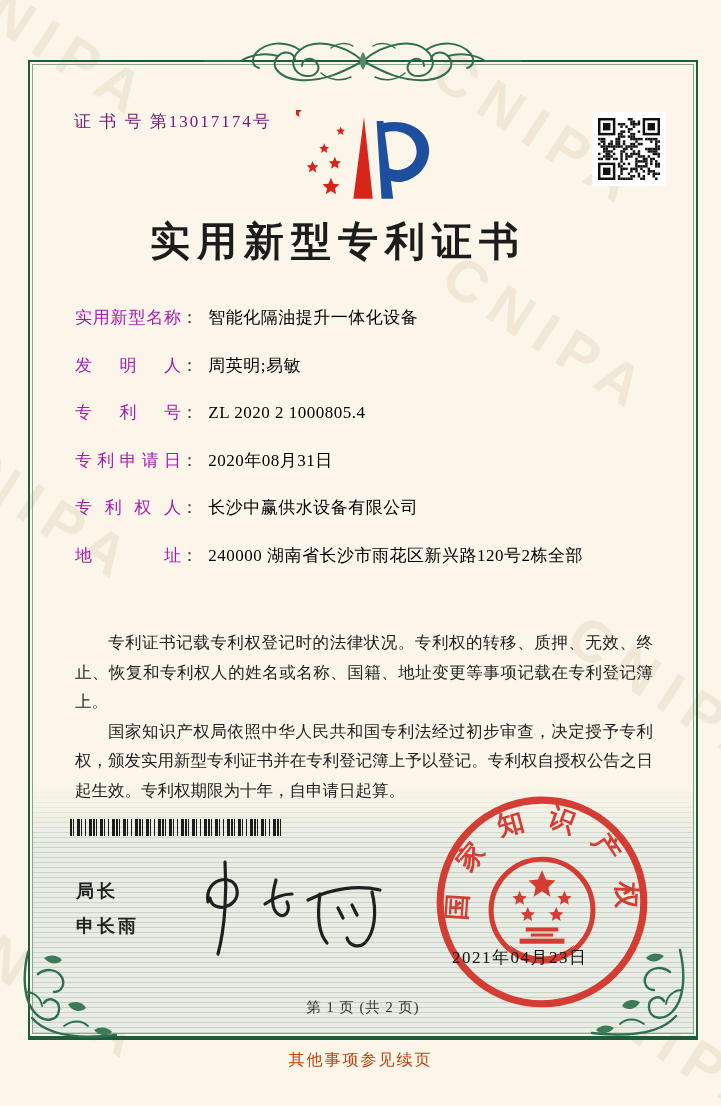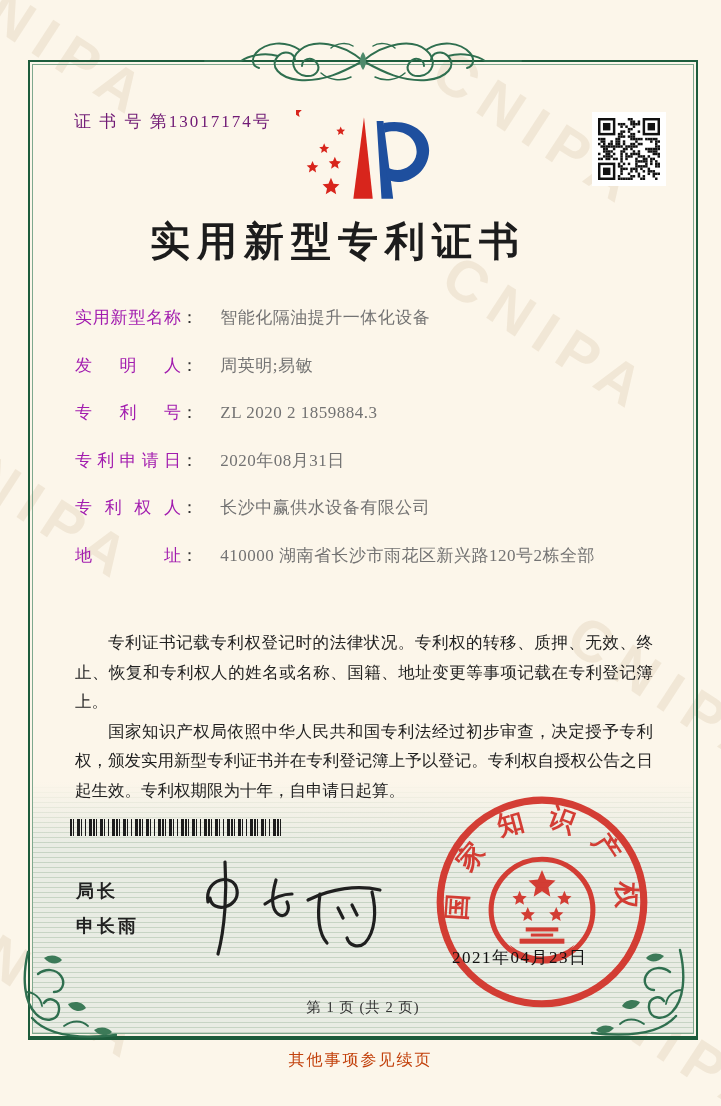--- a/index.html
+++ b/index.html
@@ -50,21 +50,21 @@
     color:#1c1c1c;
   }
   
   .fields { position:absolute; left:75px; top:306px; width:580px; z-index:3; }
   .frow { position:relative; height:47.5px; font-size:17px; }
   .flabel {
     display:inline-block; width:106px; text-align:justify; text-align-last:justify;
     vertical-align:top; color:#a21caf;
   }
   .fcolon { display:inline-block; color:#333; }
-  .fvalue { display:inline-block; margin-left:18px; color:#737373; letter-spacing:0.5px; }
+  .fvalue { display:inline-block; margin-left:6px; color:#000000; letter-spacing:0.5px; }
   .pair2 { position:absolute; left:260px; top:0; white-space:nowrap; }
   .pair2 .flabel { width:auto; text-align:left; text-align-last:auto; letter-spacing:1.5px; }
   
   .body-text {
     position:absolute; left:75px; top:628px; width:578px; z-index:3;
     font-size:16.5px; line-height:29.5px; text-align:justify; color:#222;
   }
   .body-text p { text-indent:2em; }
   
   .barcode {
@@ -408,33 +408,33 @@
     <div class="frow">
       <span class="flabel">实用新型名称</span><span class="fcolon">：</span>
       <span class="fvalue">智能化隔油提升一体化设备</span>
     </div>
     <div class="frow">
       <span class="flabel">发明人</span><span class="fcolon">：</span>
       <span class="fvalue">周英明;易敏</span>
     </div>
     <div class="frow">
       <span class="flabel">专利号</span><span class="fcolon">：</span>
-      <span class="fvalue">ZL 2020 2 1859884.3</span>
+      <span class="fvalue">ZL 2020 2 1000805.4</span>
     </div>
     <div class="frow">
       <span class="flabel">专利申请日</span><span class="fcolon">：</span>
       <span class="fvalue">2020年08月31日</span>
     </div>
     <div class="frow">
       <span class="flabel">专利权人</span><span class="fcolon">：</span>
       <span class="fvalue">长沙中赢供水设备有限公司</span>
     </div>
     <div class="frow">
       <span class="flabel">地址</span><span class="fcolon">：</span>
-      <span class="fvalue">410000 湖南省长沙市雨花区新兴路120号2栋全部</span>
+      <span class="fvalue">240000 湖南省长沙市雨花区新兴路120号2栋全部</span>
     </div>
   </div>
 
   <div class="body-text">
     <p>专利证书记载专利权登记时的法律状况。专利权的转移、质押、无效、终止、恢复和专利权人的姓名或名称、国籍、地址变更等事项记载在专利登记簿上。</p>
     <p>国家知识产权局依照中华人民共和国专利法经过初步审查，决定授予专利权，颁发实用新型专利证书并在专利登记簿上予以登记。专利权自授权公告之日起生效。专利权期限为十年，自申请日起算。</p>
   </div>
 
   <div class="barcode"></div>
 

